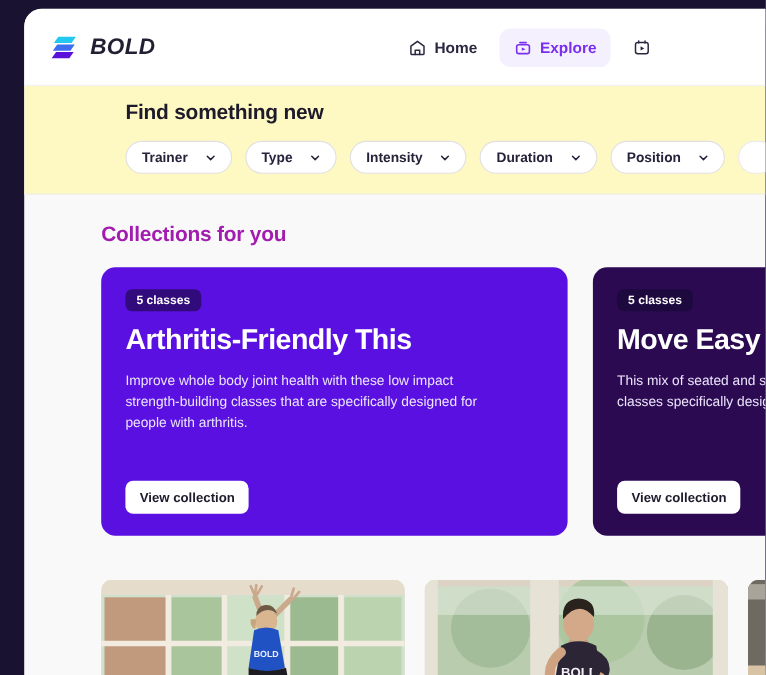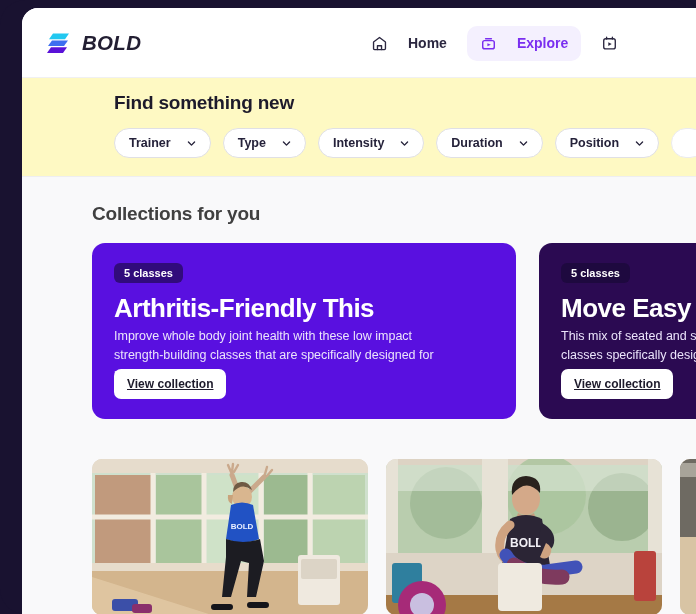--- a/index.html
+++ b/index.html
@@ -52,21 +52,21 @@
     left: 336px; top: 0;
     height: 70px;
     display: flex;
     align-items: center;
     gap: 7px;
     white-space: nowrap;
   }
   .nav-item {
     display: inline-flex;
     align-items: center;
-    gap: 20px;
+    gap: 7px;
     padding: 9px 13px;
     border-radius: 10px;
     cursor: pointer;
     color: #2b2740;
     font-size: 14px;
     font-weight: bold;
   }
   .nav-item.active { background: #f4f0fe; color: #7a2ef0; }
   .nav-item svg { display: block; flex: 0 0 auto; }
 
@@ -123,35 +123,35 @@
     color: #3a3650;
     background: transparent;
   }
   #search-input::placeholder { color: #c0c0c8; }
 
   
   #collections { padding-top: 26px; }
   #coll-title {
     font-size: 19px;
     font-weight: bold;
-    color: #404040;
+    color: #a21caf;
     margin-left: 70px;
     letter-spacing: -0.2px;
   }
   #coll-row {
     display: flex;
     gap: 23px;
     margin-left: 70px;
     margin-top: 18px;
     white-space: nowrap;
   }
   .coll-card {
     flex: 0 0 auto;
     width: 424px;
-    height: 176px;
+    height: 244px;
     border-radius: 13px;
     padding: 20px 22px;
     position: relative;
     overflow: hidden;
     cursor: pointer;
   }
   .coll-badge {
     display: inline-block;
     padding: 4px 10px;
     border-radius: 6px;
@@ -161,40 +161,39 @@
     font-weight: bold;
   }
   .coll-title {
     margin-top: 10px;
     font-size: 26px;
     font-weight: bold;
     color: #ffffff;
     letter-spacing: -0.5px;
   }
   .coll-desc {
-    margin-top: 3px;
+    margin-top: 13px;
     font-size: 12.5px;
     line-height: 1.52;
     color: #ebe4fb;
     white-space: normal;
     max-width: 340px;
   }
   .coll-btn {
     position: absolute;
     left: 22px; bottom: 20px;
     background: #ffffff;
     border: 0;
     border-radius: 7px;
     padding: 8px 13px;
     font-family: "Liberation Sans", sans-serif;
     font-size: 12px;
     font-weight: bold;
     color: #1d1a2b;
     cursor: pointer;
-    text-decoration: underline;
   }
 
   
   #class-row {
     display: flex;
     gap: 18px;
     margin-left: 70px;
     margin-top: 40px;
     white-space: nowrap;
   }

